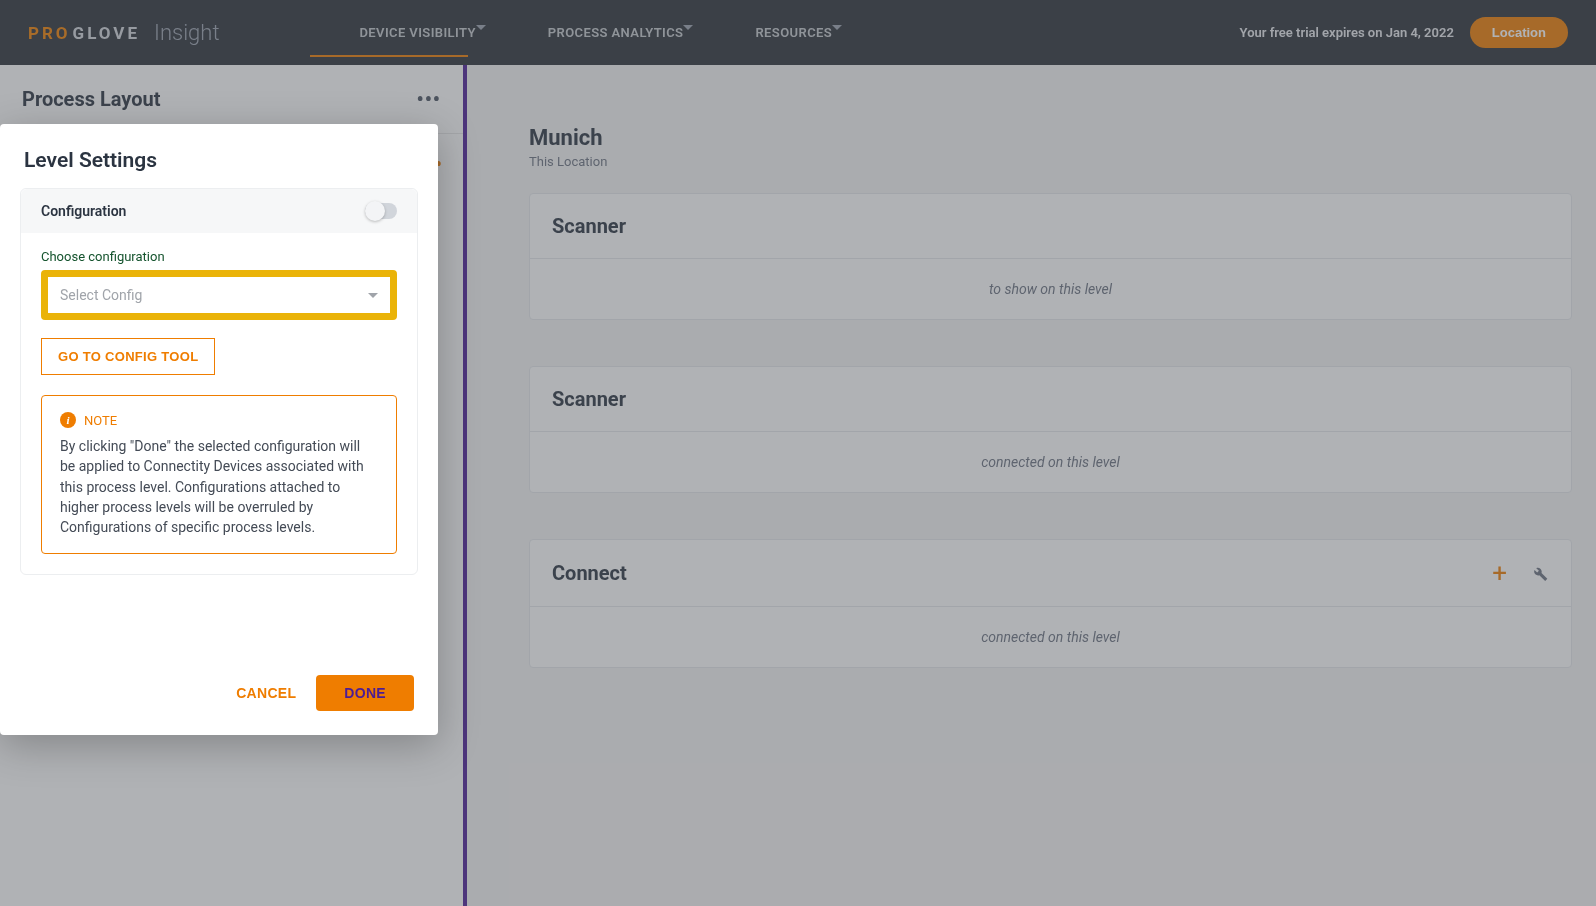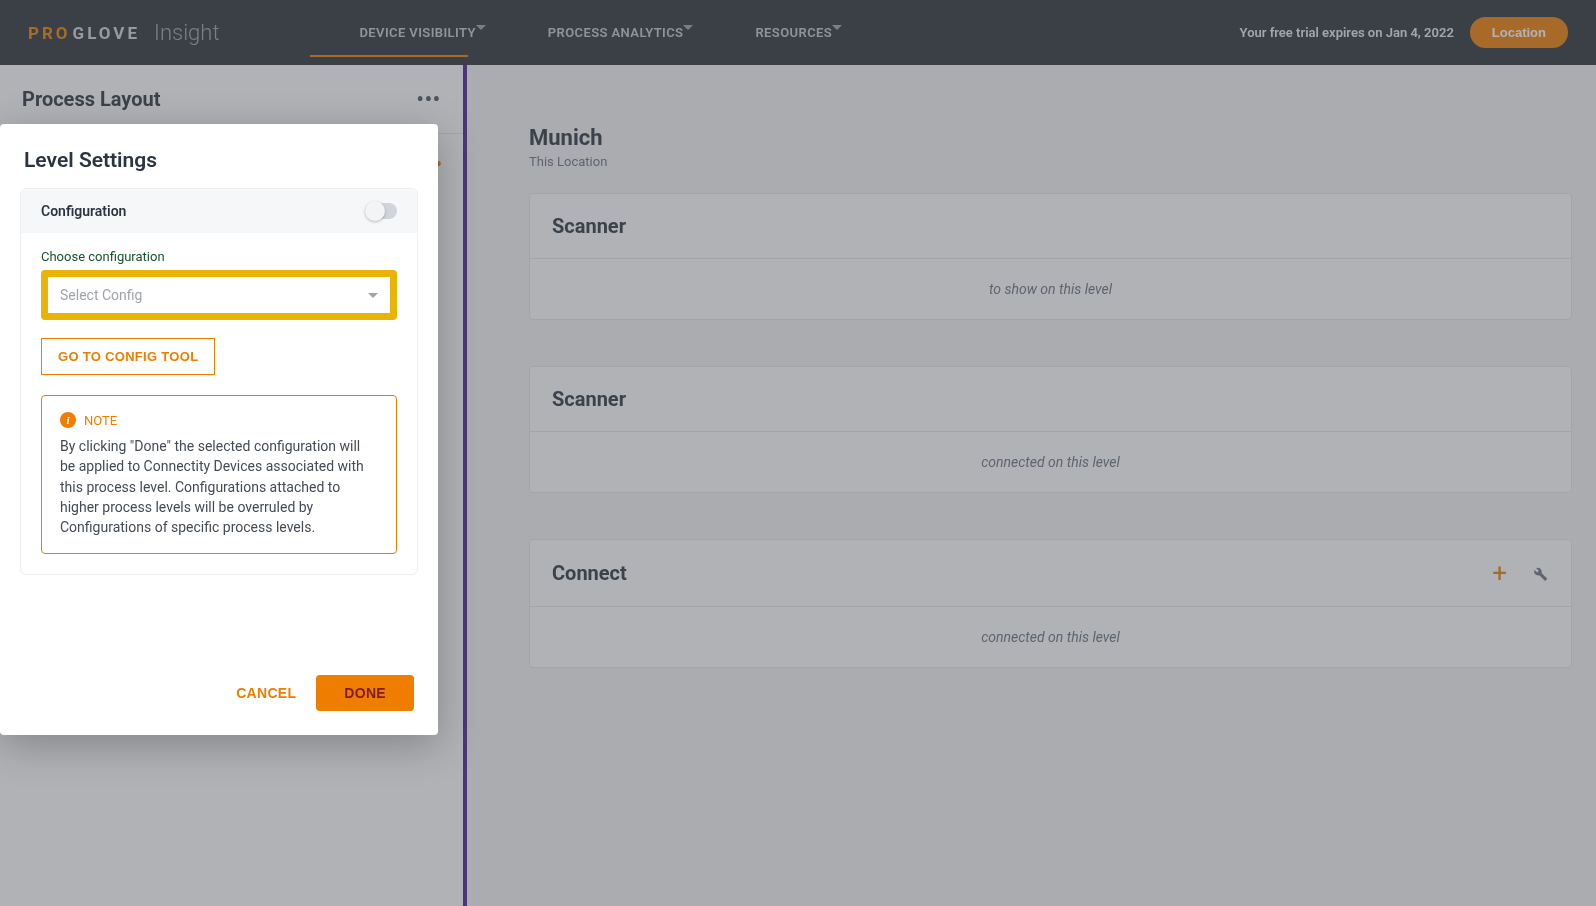--- a/index.html
+++ b/index.html
@@ -132,21 +132,21 @@
 
   .modal-actions {
     display: flex; justify-content: flex-end; gap: 20px;
     padding: 100px 24px 24px 24px; align-items: center;
   }
   .cancel-btn {
     border: none; background: transparent; color: #ef7d00; font-weight: 700;
     font-size: 14px; letter-spacing: 0.3px; cursor: pointer;
   }
   .done-btn {
-    border: none; background: #ef7d00; color: #7f1d1d; font-weight: 700;
+    border: none; background: #ef7d00; color: #4c1d95; font-weight: 700;
     font-size: 14px; letter-spacing: 0.3px; cursor: pointer;
     padding: 10px 28px; border-radius: 4px;
   }
 
   
   .active-strip {
     position: absolute;
     left: 310px; top: 55px;
     width: 158px; height: 2px;
     background: #ef7d00;

